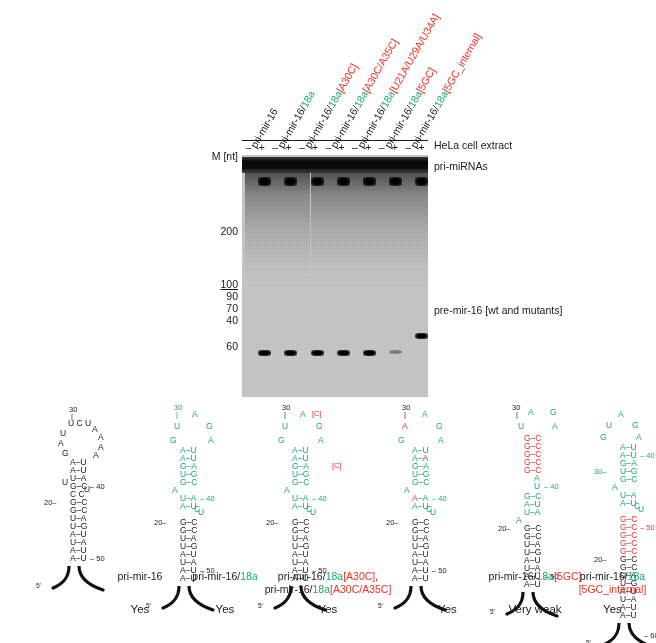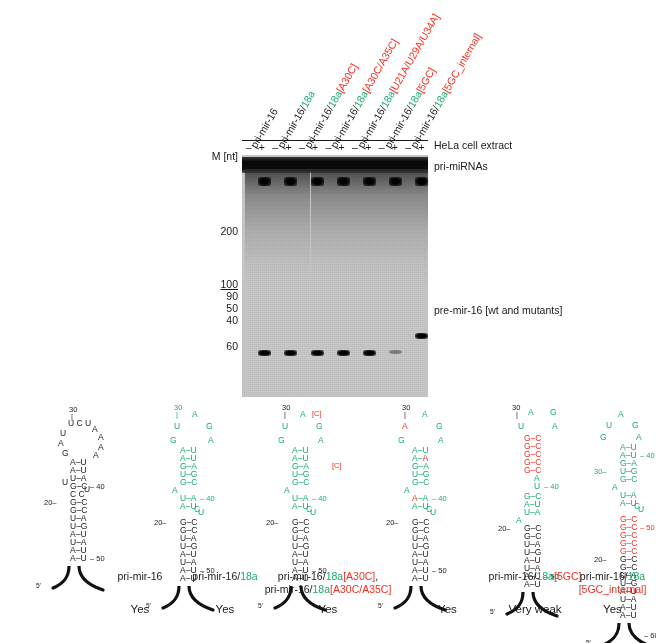--- a/index.html
+++ b/index.html
@@ -103,21 +103,21 @@
       <div class="pm">+</div>
     </div>
   </div>
 <div id="hela">HeLa cell extract</div>
 
 <div id="markers">
   <div class="mk" style="top:0px;">M [nt]</div>
 <div class="mk" style="top: 75px;">200</div>
     <div class="mk" style="top: 128px; text-decoration: underline;">100</div>
     <div class="mk" style="top: 140px;">90</div>
-    <div class="mk" style="top: 152px;">50</div>
+    <div class="mk" style="top: 152px;">70</div>
     <div class="mk" style="top: 164px;">40</div>
     <div class="mk" style="top: 190px;">60</div>
   </div>
 
 <div id="gel">
   <div class="noise"></div>
   <div id="welltop"></div>
 <div class="lane" style="left: 3px;">
       <div class="smear"></div>
     </div>

